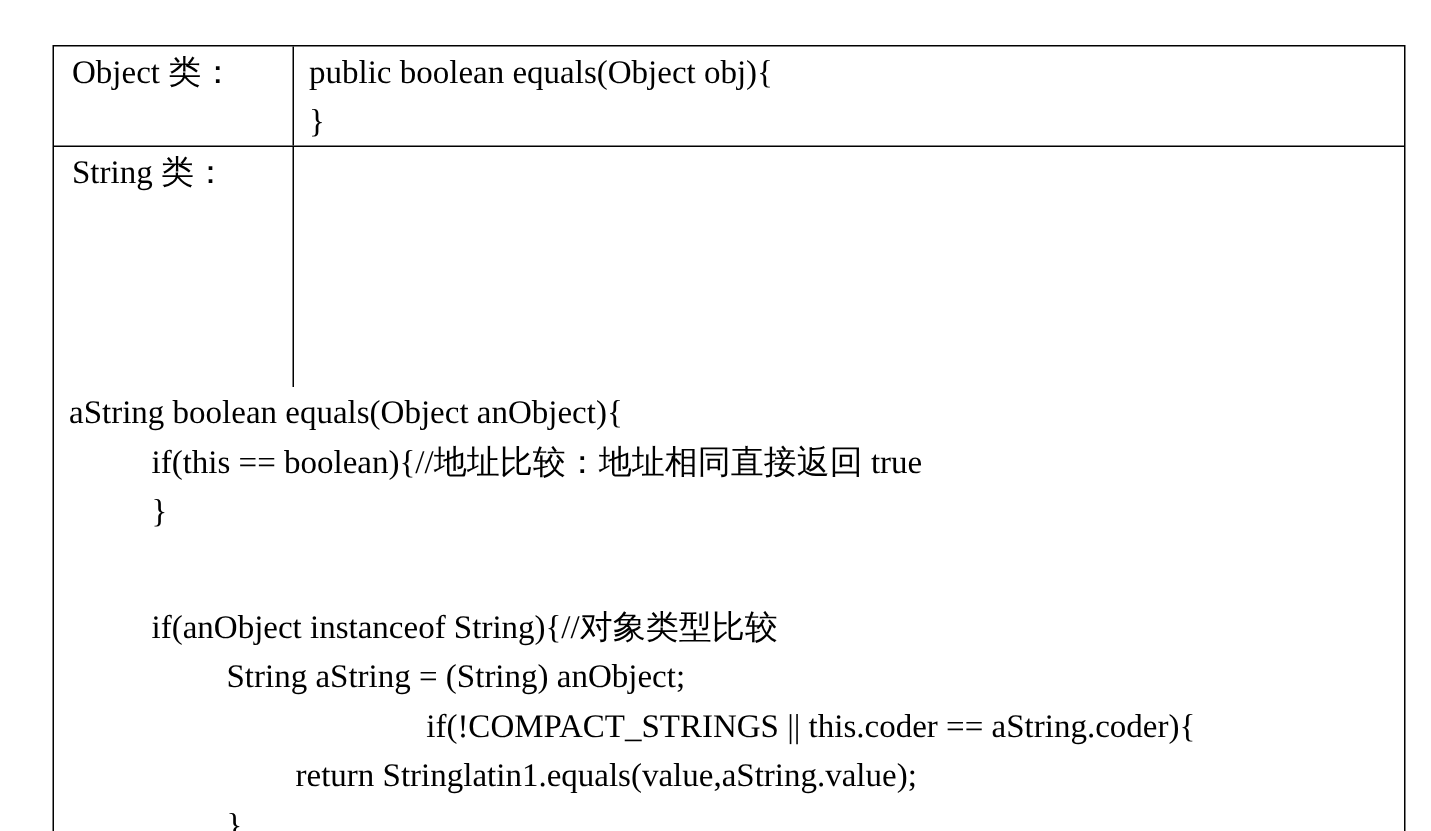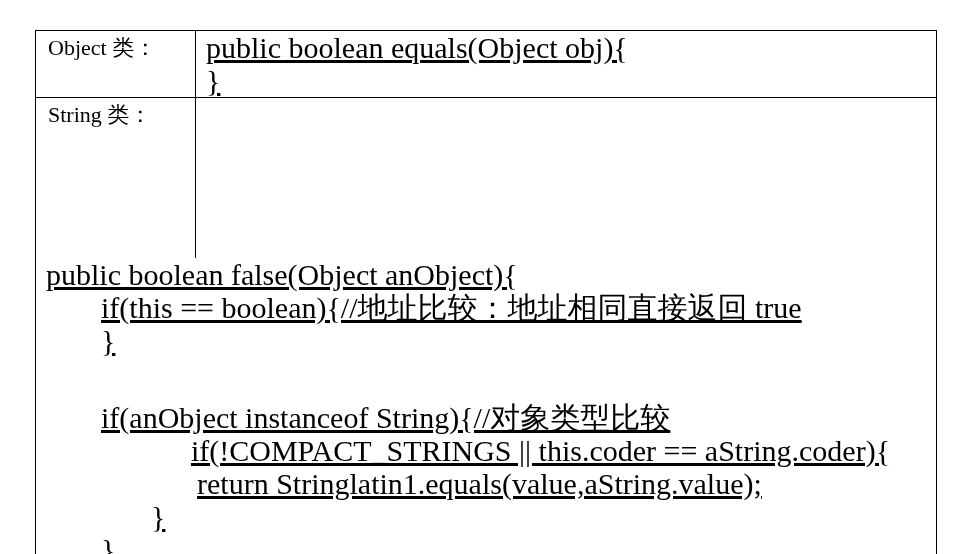--- a/index.html
+++ b/index.html
@@ -40,46 +40,46 @@
     font-size: 22px;
     line-height: 33px;
     box-sizing: border-box;
   }
   .code-cell {
     flex: 1 1 auto;
     padding: 0 6px 0 10px;
     box-sizing: border-box;
   }
   .code-line {
-    font-size: 30px;
+    font-size: 22px;
     line-height: 33px;
     white-space: pre;
-    text-decoration: underline;
   }
 </style>
 </head>
 <body>
 
 <div class="page">
   <div class="cmp-table" id="cmp-table">
   <div class="row">
     <div class="label-cell">Object 类：</div>
     <div class="code-cell">
           <div class="code-line" style="padding-left: 0px;">public boolean equals(Object obj){</div>
           <div class="code-line" style="padding-left: 0px;">}</div>
         </div>
   </div>
 
   <div class="row">
     <div class="label-cell">String 类：</div>
     <div class="code-cell">
-          <div class="code-line" style="padding-left: 0px;">public boolean false(Object anObject){</div>
+          <div class="code-line" style="padding-left: 0px;">aString boolean equals(Object anObject){</div>
           <div class="code-line" style="padding-left: 55px;">if(this == boolean){//地址比较：地址相同直接返回 true</div>
           <div class="code-line" style="padding-left: 55px;">}</div>
           <div class="code-line" style="padding-left: 55px; margin-top: 44px;">if(anObject instanceof String){//对象类型比较</div>
+          <div class="code-line" style="padding-left: 105px;">String aString = (String) anObject;</div>
           <div class="code-line" style="padding-left: 105px; text-align: center;">if(!COMPACT_STRINGS || this.coder == aString.coder){</div>
           <div class="code-line" style="padding-left: 151px;">return Stringlatin1.equals(value,aString.value);</div>
           <div class="code-line" style="padding-left: 105px;">}</div>
           <div class="code-line" style="padding-left: 55px;">}</div>
           <div class="code-line" style="padding-left: 0px;">}</div>
         </div>
   </div>
 </div>
 </div>
 

